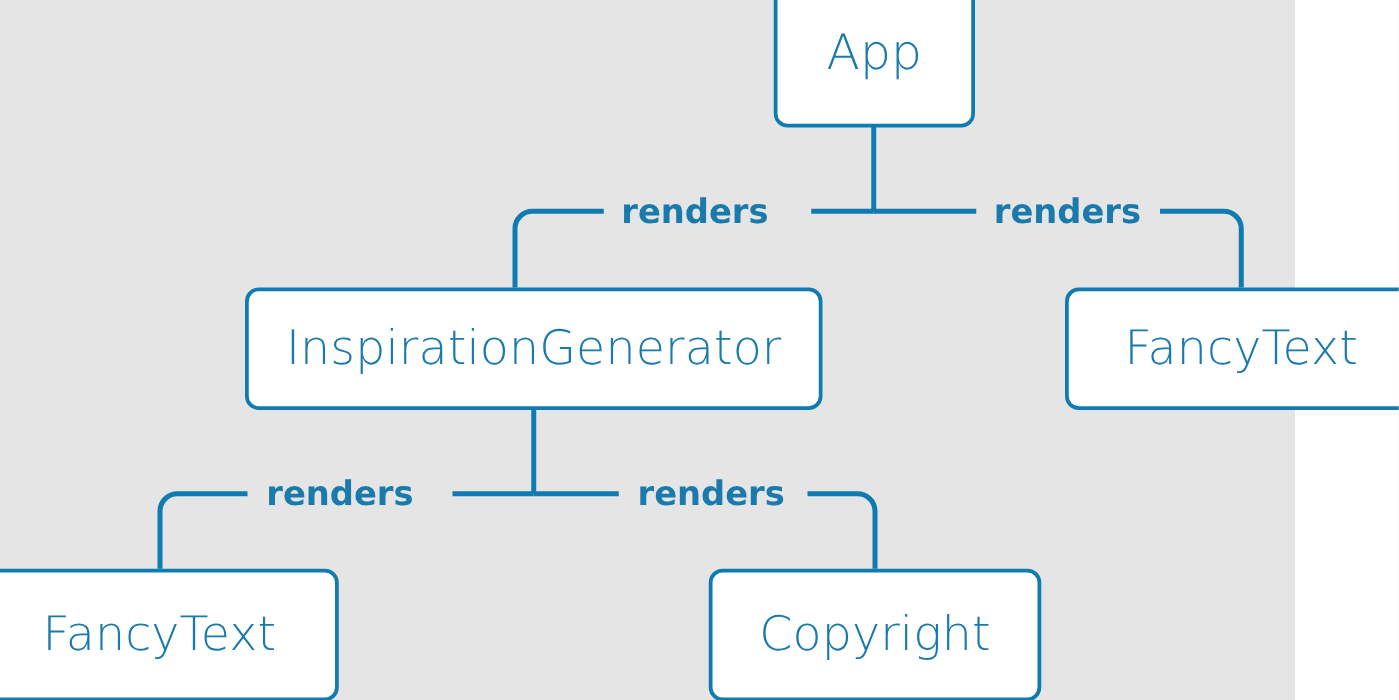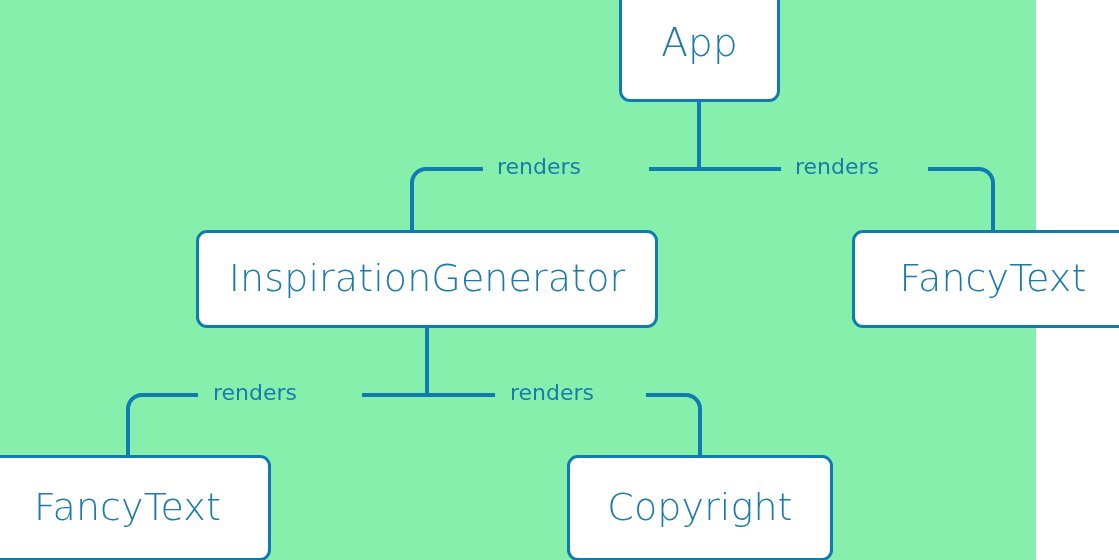--- a/index.html
+++ b/index.html
@@ -9,21 +9,21 @@
   body {
     width: 1119px;
     height: 560px;
     overflow: hidden;
     font-family: "DejaVu Sans", "Liberation Sans", sans-serif;
   }
   #diagram-canvas {
     position: relative;
     width: 1036px;
     height: 560px;
-    background: #86efac;
+    background: #e5e5e5;
   }
   #edge-layer {
     position: absolute;
     left: 0;
     top: 0;
     width: 1119px;
     height: 560px;
   }
   .node {
     position: absolute;
@@ -47,22 +47,22 @@
   }
   #node-app          { left: 619px; top: -14px; width: 161px;  height: 116px; font-size: 39px; }
   #node-inspiration  { left: 196px; top: 230px; width: 462px;  height: 98px;  font-size: 38px; align-items: center; }
   #node-fancytext-right { left: 852px; top: 230px; width: 282px; height: 98px; font-size: 38px; }
   #node-fancytext-left  { left: -16px; top: 455px; width: 287px; height: 106px; font-size: 38px; }
   #node-copyright    { left: 567px; top: 455px; width: 266px;  height: 106px; font-size: 38px; }
 
   .edge-label {
     position: absolute;
     color: #1a7aab;
-    font-size: 22px;
-    font-weight: 400;
+    font-size: 27px;
+    font-weight: 700;
     line-height: 1;
     white-space: nowrap;
     z-index: 3;
   }
   #edge-label-app-inspiration   { left: 497px; top: 156px; }
   #edge-label-app-fancytext     { left: 795px; top: 156px; }
   #edge-label-insp-fancytext    { left: 213px; top: 382px; }
   #edge-label-insp-copyright    { left: 510px; top: 382px; }
 </style>
 </head>

